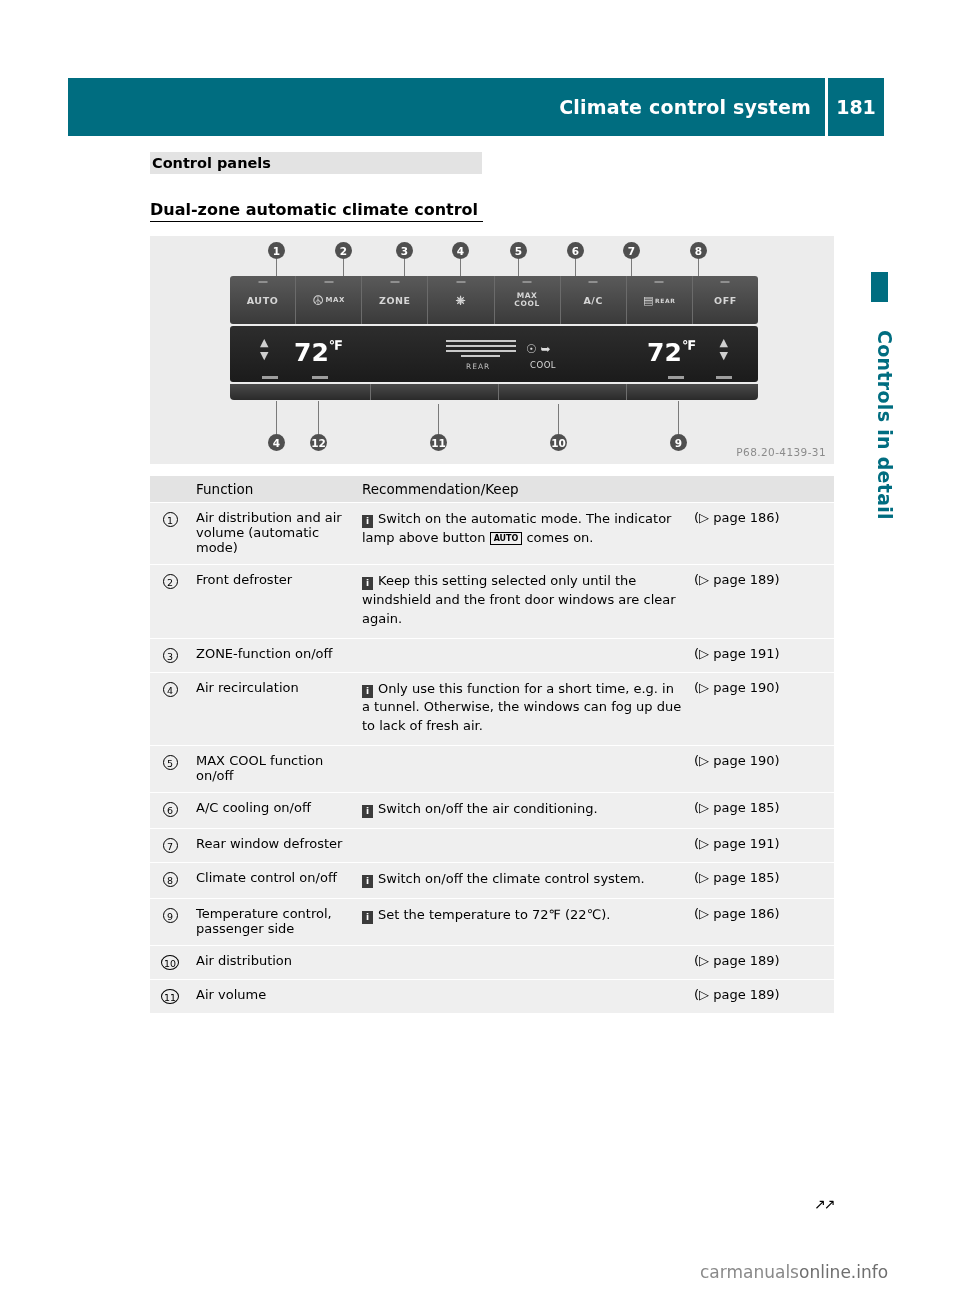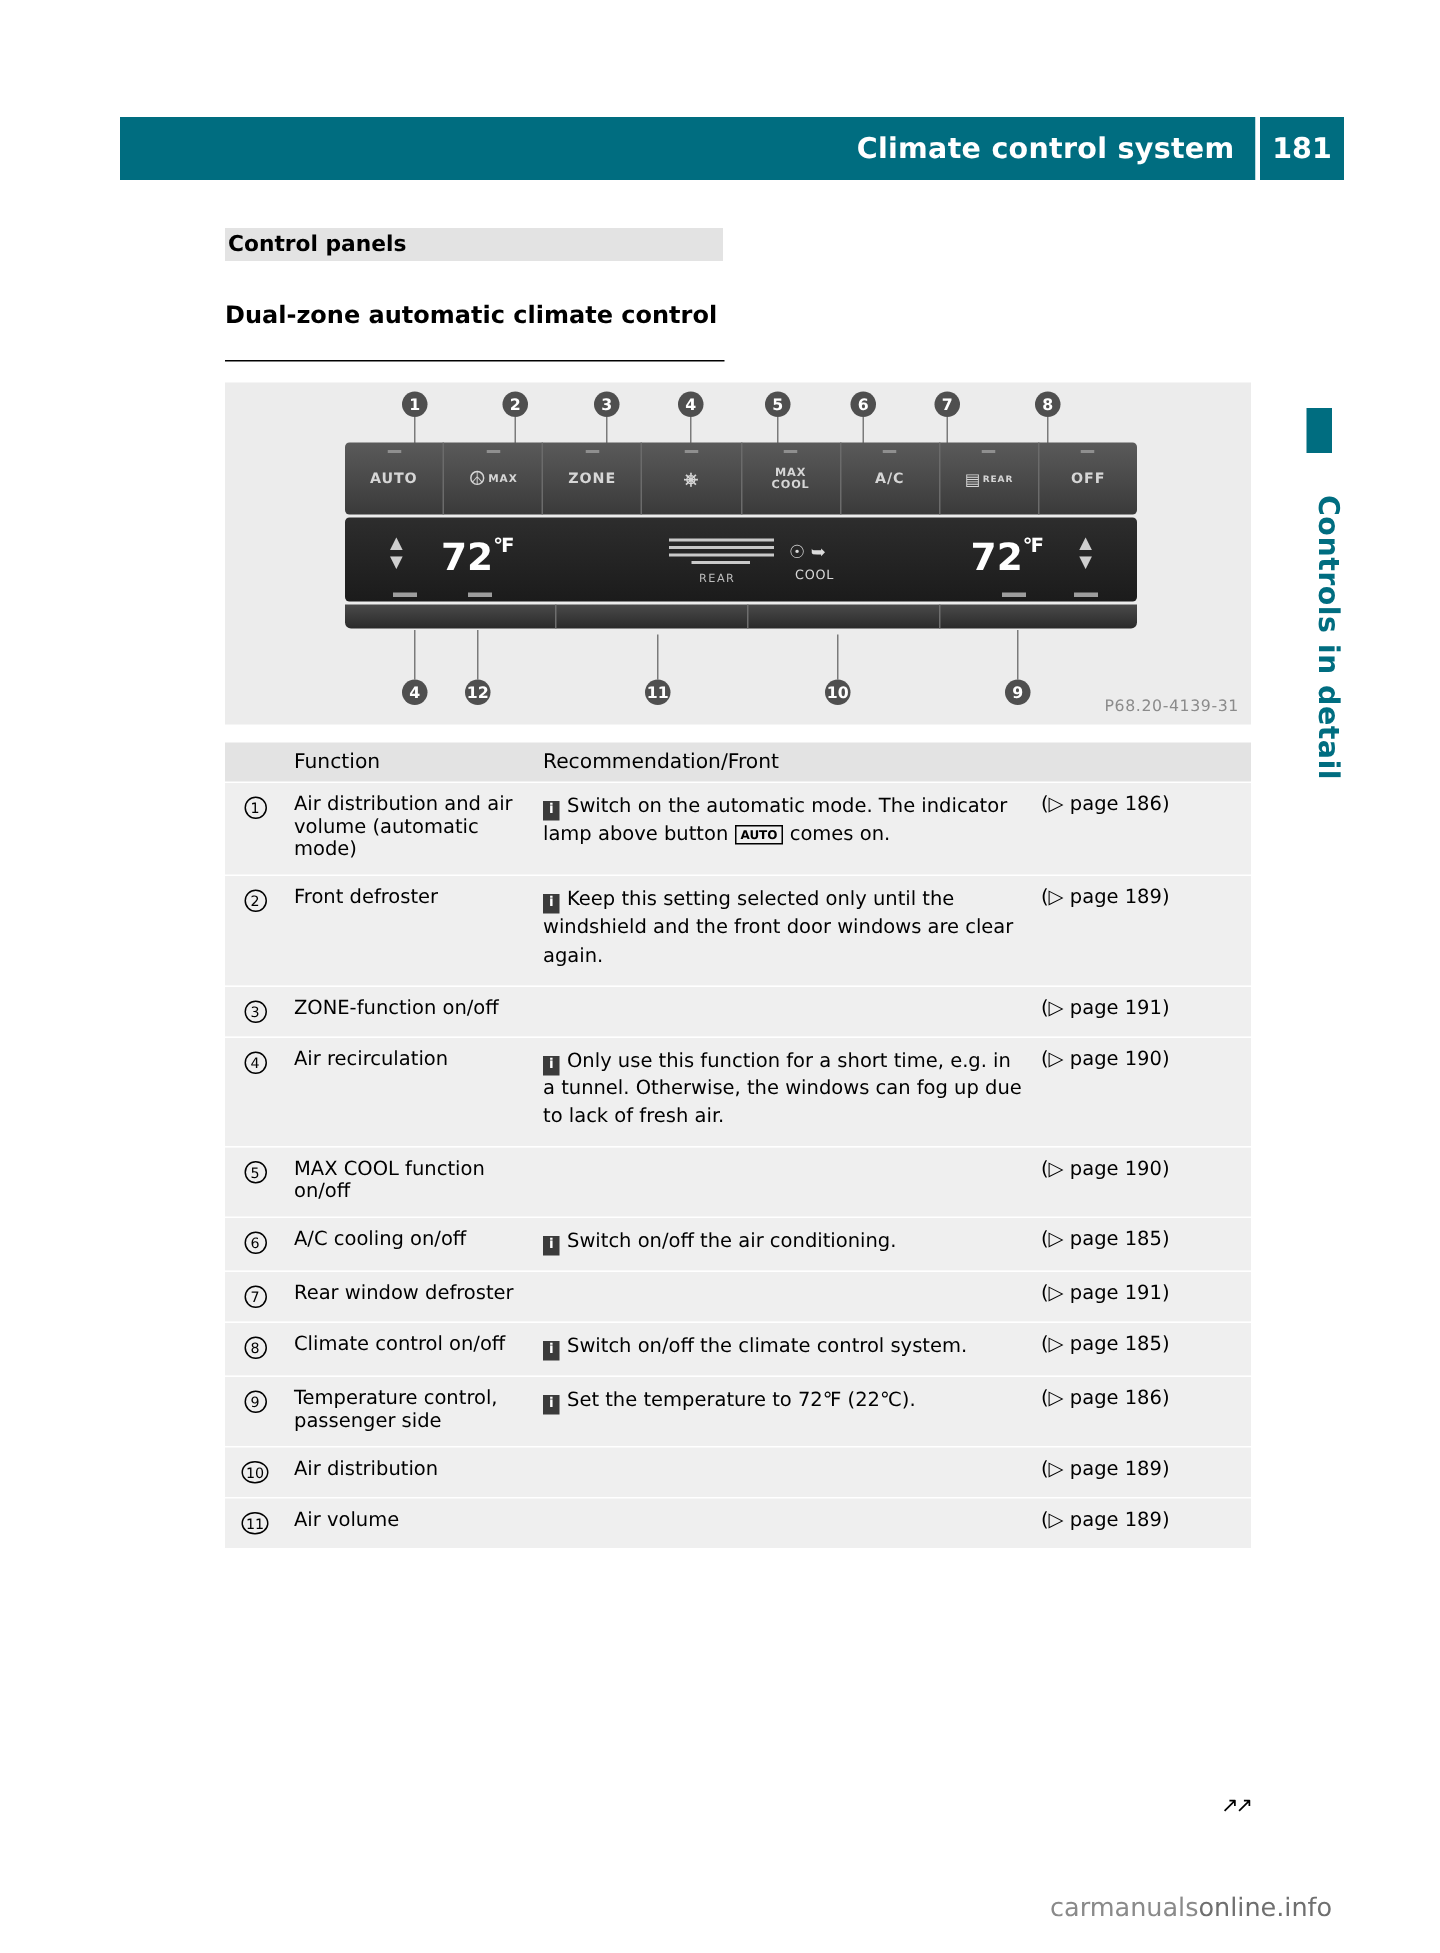--- a/index.html
+++ b/index.html
@@ -9,24 +9,24 @@
     height: 1302px;
     background: #ffffff;
     font-family: "DejaVu Sans", sans-serif;
     position: relative;
     overflow: hidden;
   }
 
   
   .header {
     position: absolute;
-    left: 80px;
+    left: 68px;
     top: 78px;
     width: 816px;
-    height: 42px;
+    height: 58px;
     display: flex;
     align-items: stretch;
     border-radius: 12px;
   }
   .header-title-bar {
     flex: 1;
     background: #006d80;
     display: flex;
     align-items: center;
     justify-content: flex-end;
@@ -92,21 +92,21 @@
   .h1-band span {
     font-size: 14.5px;
     font-weight: bold;
     color: #000;
   }
 
   .h2 {
     margin-top: 26px;
     width: 333px;
     border-bottom: 1.5px solid #000;
-    padding-bottom: 21px;
+    padding-bottom: 2px;
   }
   .h2 span {
     font-size: 16px;
     font-weight: bold;
     color: #000;
   }
 
   
   .figure {
     margin-top: 14px;
@@ -475,21 +475,21 @@
     <colgroup>
         <col class="c1">
         <col class="c2">
         <col class="c3">
         <col class="c4">
       </colgroup>
     <thead>
       <tr>
         <th></th>
         <th>Function</th>
-        <th>Recommendation/Front</th>
+        <th>Recommendation/Keep</th>
         <th></th>
       </tr>
     </thead>
     <tbody>
       <tr>
         <td class="num"><span class="numbadge">1</span></td>
         <td>Air distribution and air volume (automatic mode)</td>
         <td class="notecell"><span class="ibox">i</span><span>Switch on the automatic mode. The indicator lamp above button </span><span class="autochip">AUTO</span><span> comes on.</span></td>
         <td class="pageref">(▷ page 186)</td>
       </tr>

